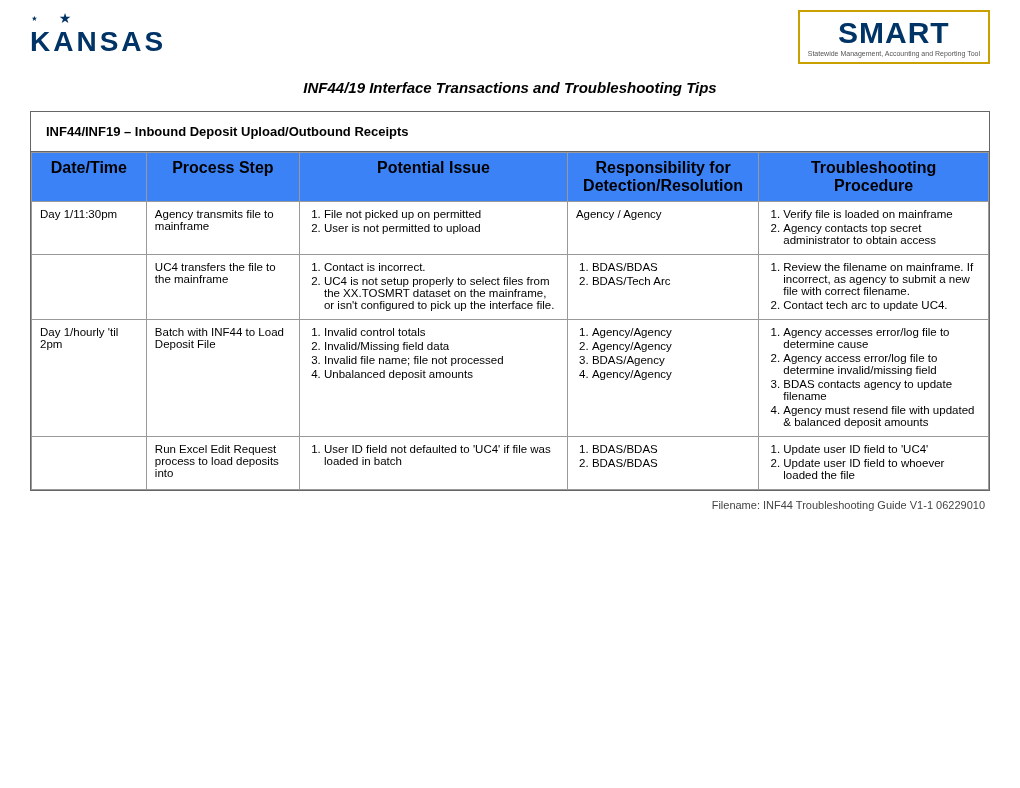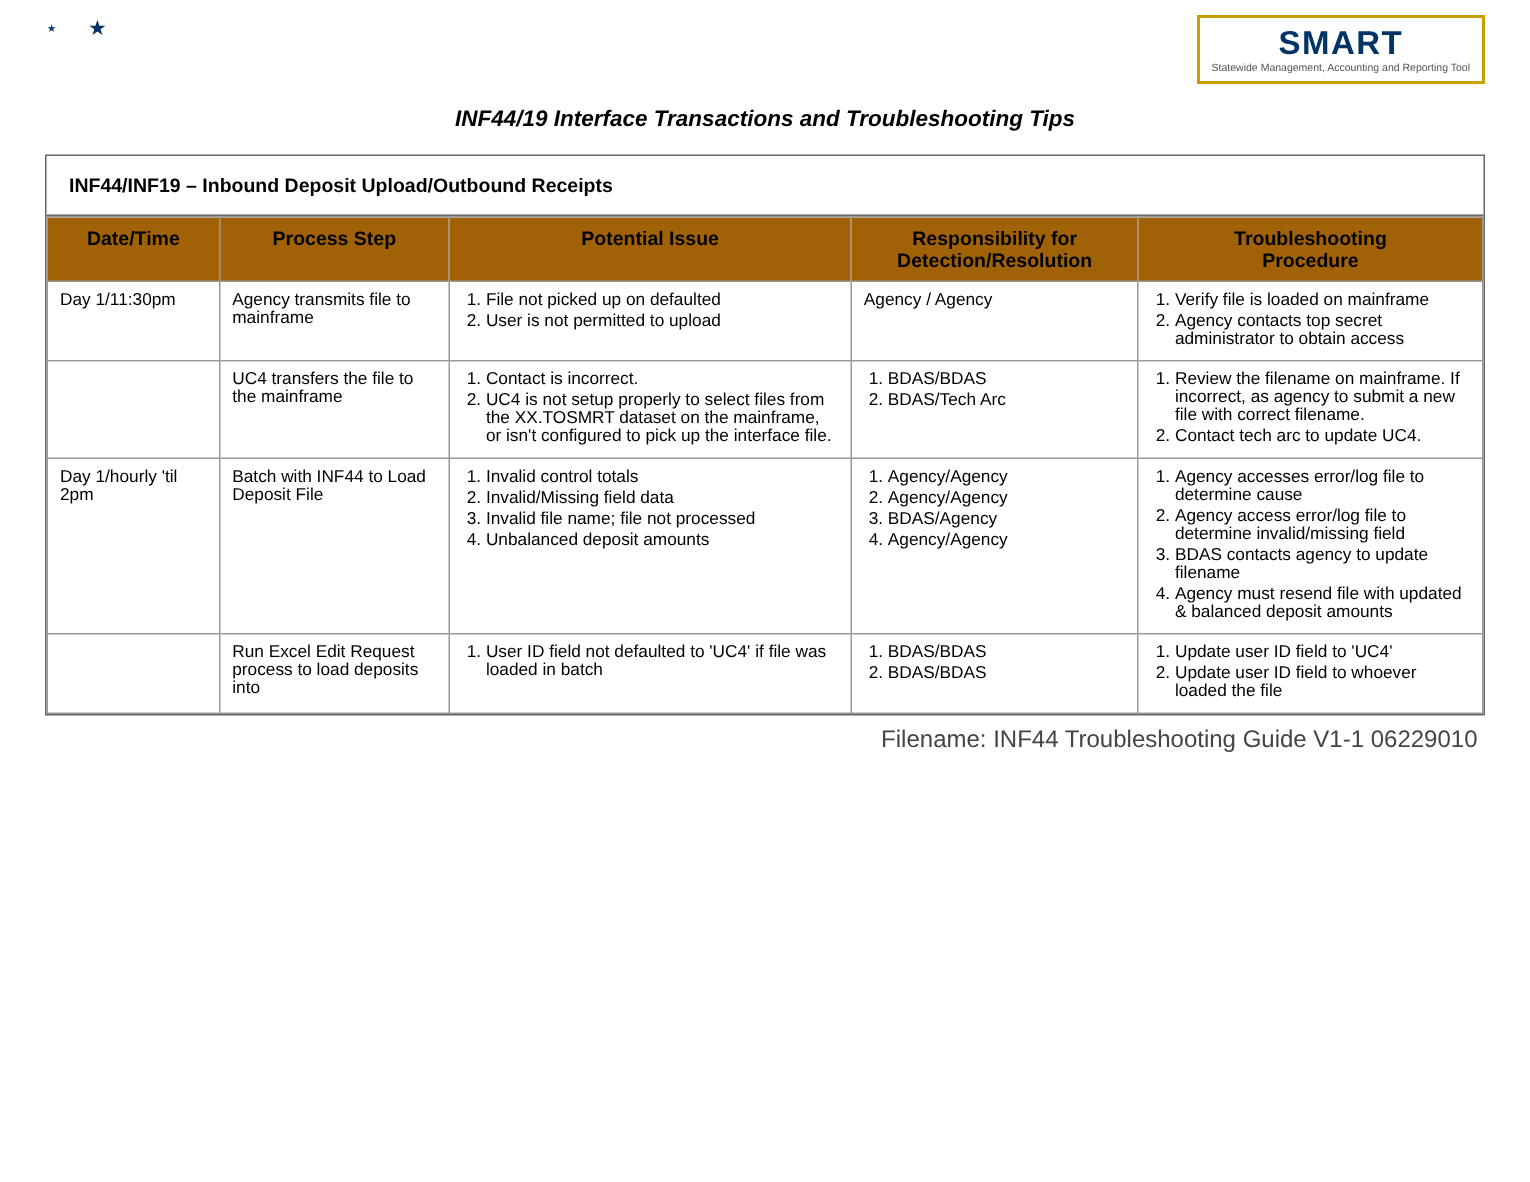--- a/index.html
+++ b/index.html
@@ -35,21 +35,21 @@
       color: #003366;
       letter-spacing: 8px;
       margin-bottom: 2px;
     }
     .smart-logo {
       border: 2px solid #c8a000;
       padding: 4px 8px;
       text-align: center;
     }
     .smart-logo-text {
-      font-size: 22px;
+      font-size: 30px;
       font-weight: bold;
       color: #003366;
       letter-spacing: 1px;
     }
     .smart-logo-sub {
       font-size: 7px;
       color: #555;
       text-align: center;
       line-height: 1.2;
     }
@@ -76,48 +76,49 @@
     }
     th, td {
       border: 1px solid #999;
       padding: 6px 8px;
       vertical-align: top;
       font-size: 11.5px;
     }
     th {
       text-align: center;
       font-weight: bold;
-      background: #a16207;
-      font-size: 13px;
+      background: #3b82f6;
+      font-size: 16px;
     }
     .col-datetime { width: 12%; }
     .col-process { width: 16%; }
     .col-issue { width: 28%; }
     .col-resp { width: 20%; }
     .col-trouble { width: 24%; }
     td ol {
       padding-left: 16px;
     }
     td ol li {
       margin-bottom: 2px;
     }
     .filename-line {
       text-align: right;
-      font-size: 16px;
+      font-size: 11px;
       color: #444;
       margin-top: 8px;
       padding-right: 5px;
     }
   </style>
 </head>
 <body>
 
 <div class="header">
   <div class="kansas-logo">
     <div class="kansas-star">⋆ ★</div>
+    <div class="kansas-text">KANSAS</div>
   </div>
   <div class="smart-logo">
     <div class="smart-logo-text">SMART</div>
     <div class="smart-logo-sub">Statewide Management, Accounting and Reporting Tool</div>
   </div>
 </div>
 
 <div class="page-title">INF44/19 Interface Transactions and Troubleshooting Tips</div>
 
 <div class="outer-box">
@@ -131,21 +132,21 @@
         <th class="col-resp">Responsibility for<br>Detection/Resolution</th>
         <th class="col-trouble">Troubleshooting<br>Procedure</th>
       </tr>
     </thead>
     <tbody id="table-body">
     <tr>
           <td>Day 1/11:30pm</td>
           <td>Agency transmits file to mainframe</td>
           <td>
             <ol>
-              <li>File not picked up on defaulted</li>
+              <li>File not picked up on permitted</li>
               <li>User is not permitted to upload</li>
             </ol>
           </td>
           <td>Agency / Agency</td>
           <td>
             <ol>
               <li>Verify file is loaded on mainframe</li>
               <li>Agency contacts top secret administrator to obtain access</li>
             </ol>
           </td>

